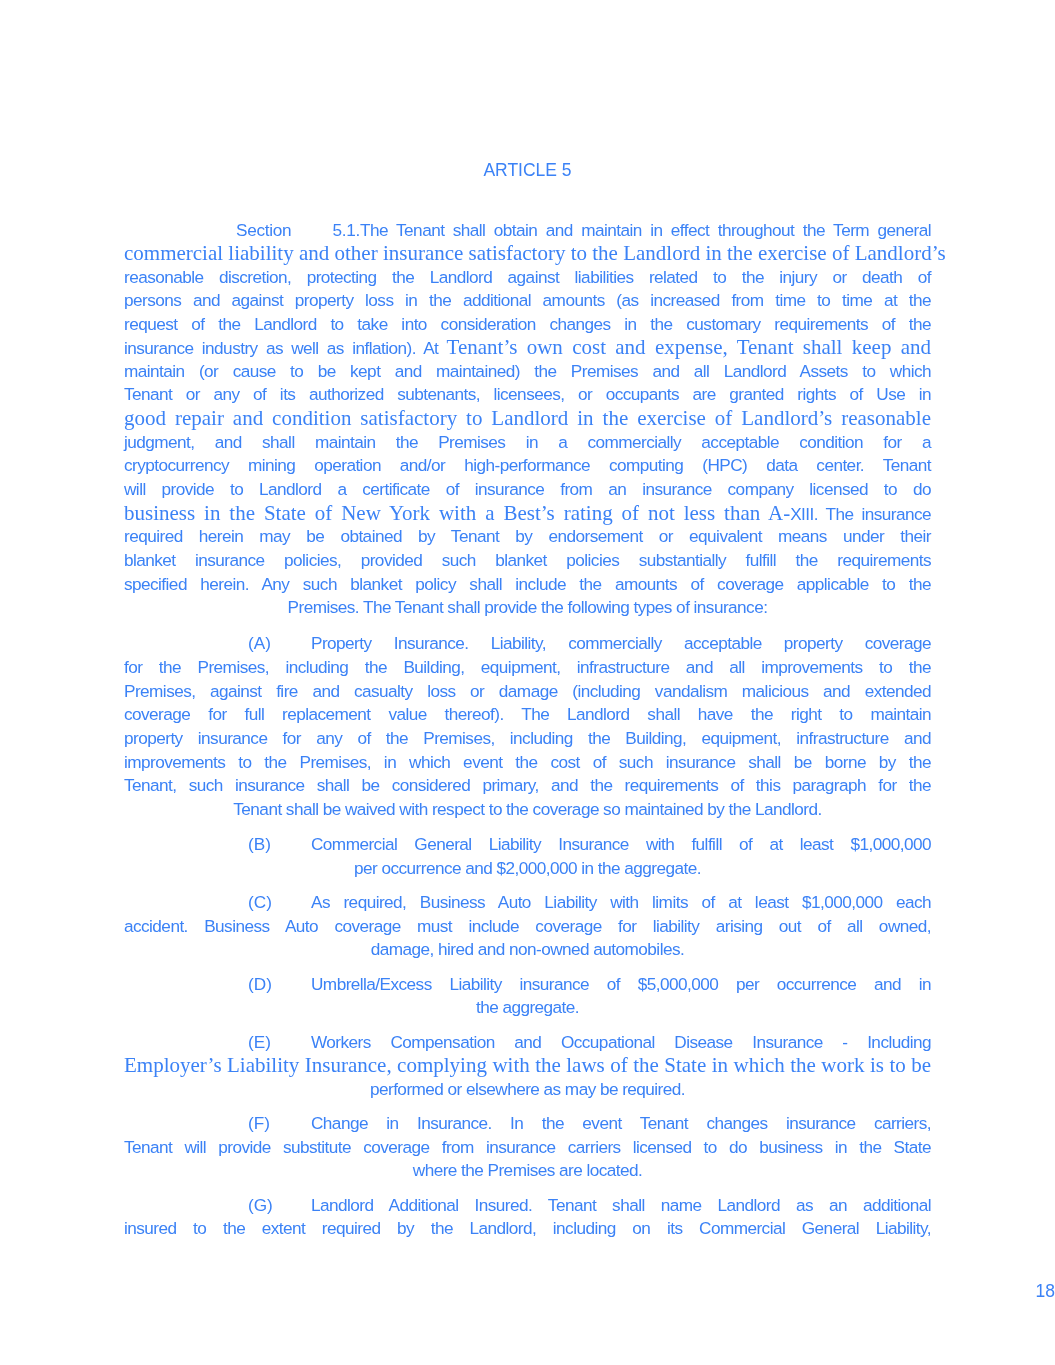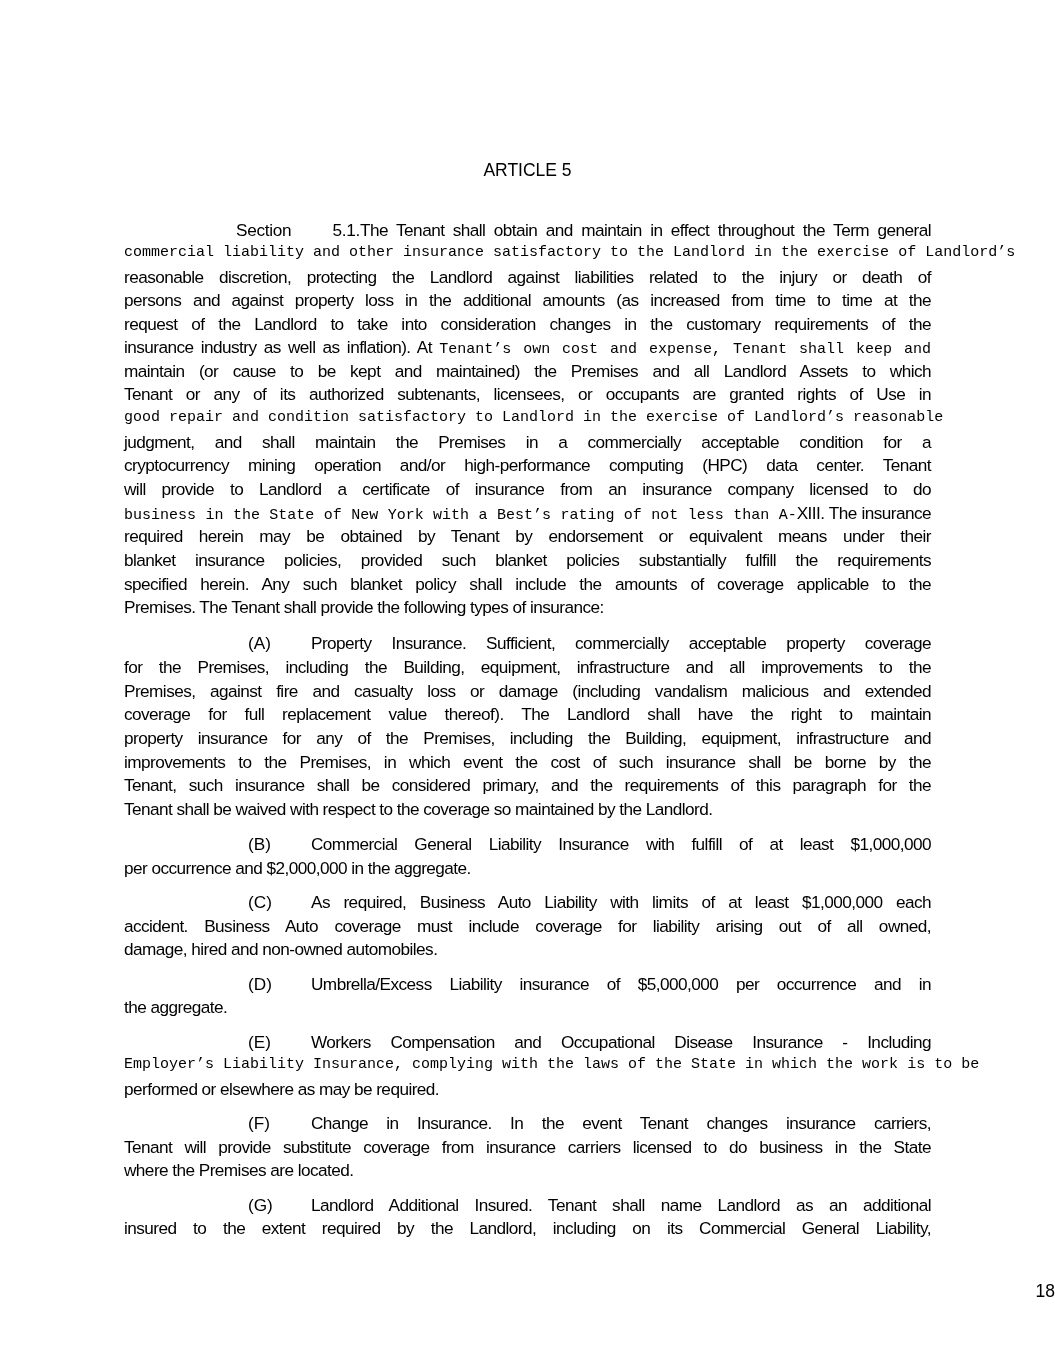--- a/index.html
+++ b/index.html
@@ -1,24 +1,24 @@
 <!DOCTYPE html>
 <html><head>
 <meta charset="utf-8">
 <style>
   html, body { margin: 0; padding: 0; background: #ffffff; }
   body { width: 1055px; height: 1365px; position: relative; overflow: hidden; }
-  .page { position: absolute; left: 0; top: 0; width: 841px; height: 1365px; background: #fff; color: #000000; }
+  .page { position: absolute; left: 0; top: 0; width: 841px; height: 1365px; background: #fff; color: #3b82f6; }
   .ln {
     position: absolute; left: 124px; width: 807px;
     font-family: "Liberation Sans", sans-serif; font-size: 17.2px; line-height: 22px;
-    white-space: nowrap; letter-spacing: -0.55px; word-spacing: 0px;
+    white-space: nowrap; letter-spacing: -0.55px; word-spacing: 0px; text-align: center;
   }
   .j { text-align: justify; text-align-last: justify; }
-  .serif { font-family: Liberation Mono, monospace; letter-spacing: 0px; font-size: 15px; }
+  .serif { font-family: Liberation Serif, serif; letter-spacing: 0px; font-size: 21px; }
   .center { text-align: center; left: 124px; width: 807px; letter-spacing: 0; }
   .title { font-size: 17.5px; }
   .ind1 { left: 188px; width: 743px; }
   .ind2 { left: 248px; width: 683px; }
   .lbl { display: inline-block; width: 63px; text-align: left; letter-spacing: 0; }
   .sec { display: inline-block; width: 124px; letter-spacing: -0.3px; margin-left: 48px; }
   .pagenum { position: absolute; left: 0; width: 1055px; top: 1281px; text-align: right; font-family: "Liberation Sans", sans-serif; font-size: 17.5px; }
 </style>
 </head>
 <body>
@@ -41,21 +41,21 @@
     <div class="ln j" style="top:454px">cryptocurrency mining operation and/or high-performance computing (HPC) data center.  Tenant</div>
     <div class="ln j" style="top:478px">will provide to Landlord a certificate of insurance from an insurance company licensed to do</div>
     <div class="ln j" style="top:502px"><span class="serif">business in the State of New York with a Best’s rating of not less than A-</span><span>XIII.  The insurance</span></div>
     <div class="ln j" style="top:525px">required herein may be obtained by Tenant by endorsement or equivalent means under their</div>
     <div class="ln j" style="top:549px">blanket insurance policies, provided such blanket policies substantially fulfill the requirements</div>
     <div class="ln j" style="top:573px">specified herein.  Any such blanket policy shall include the amounts of coverage applicable to the</div>
     <div class="ln" style="top:596px">Premises.  The Tenant shall provide the following types of insurance:</div>
   </div>
 
   <div>
-    <div class="ln ind2 j" style="top:632px"><span class="lbl">(A)</span><span>Property Insurance.  Sufficient, commercially acceptable property coverage</span></div>
+    <div class="ln ind2 j" style="top:632px"><span class="lbl">(A)</span><span>Property Insurance.  Liability, commercially acceptable property coverage</span></div>
     <div class="ln j" style="top:656px">for the Premises, including the Building, equipment, infrastructure and all improvements to the</div>
     <div class="ln j" style="top:680px">Premises, against fire and casualty loss or damage (including vandalism malicious and extended</div>
     <div class="ln j" style="top:703px">coverage for full replacement value thereof). The Landlord shall have the right to maintain</div>
     <div class="ln j" style="top:727px">property insurance for any of the Premises, including the Building, equipment, infrastructure and</div>
     <div class="ln j" style="top:751px">improvements to the Premises, in which event the cost of such insurance shall be borne by the</div>
     <div class="ln j" style="top:774px">Tenant, such insurance shall be considered primary, and the requirements of this paragraph for the</div>
     <div class="ln" style="top:798px">Tenant shall be waived with respect to the coverage so maintained by the Landlord.</div>
   </div>
 
   <div>

